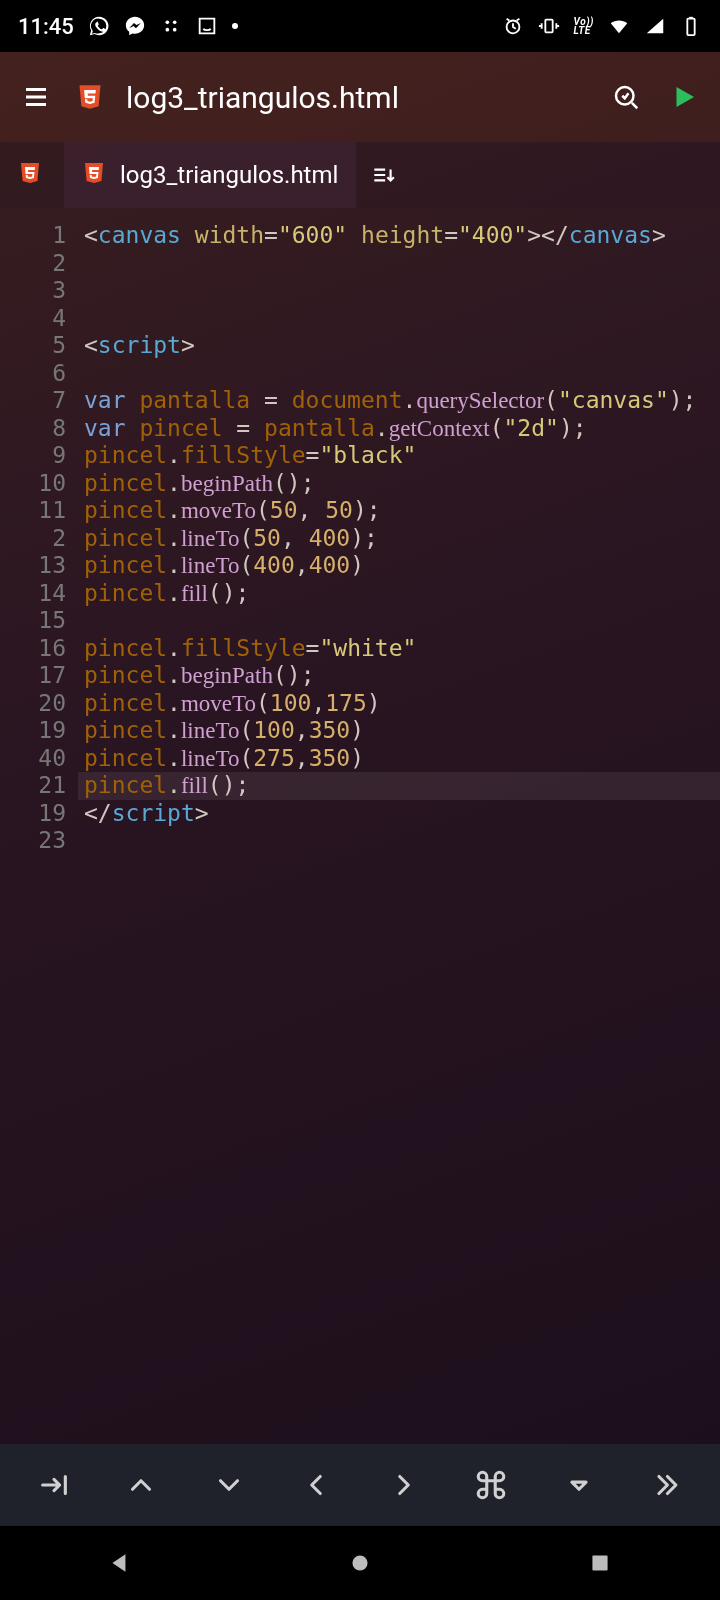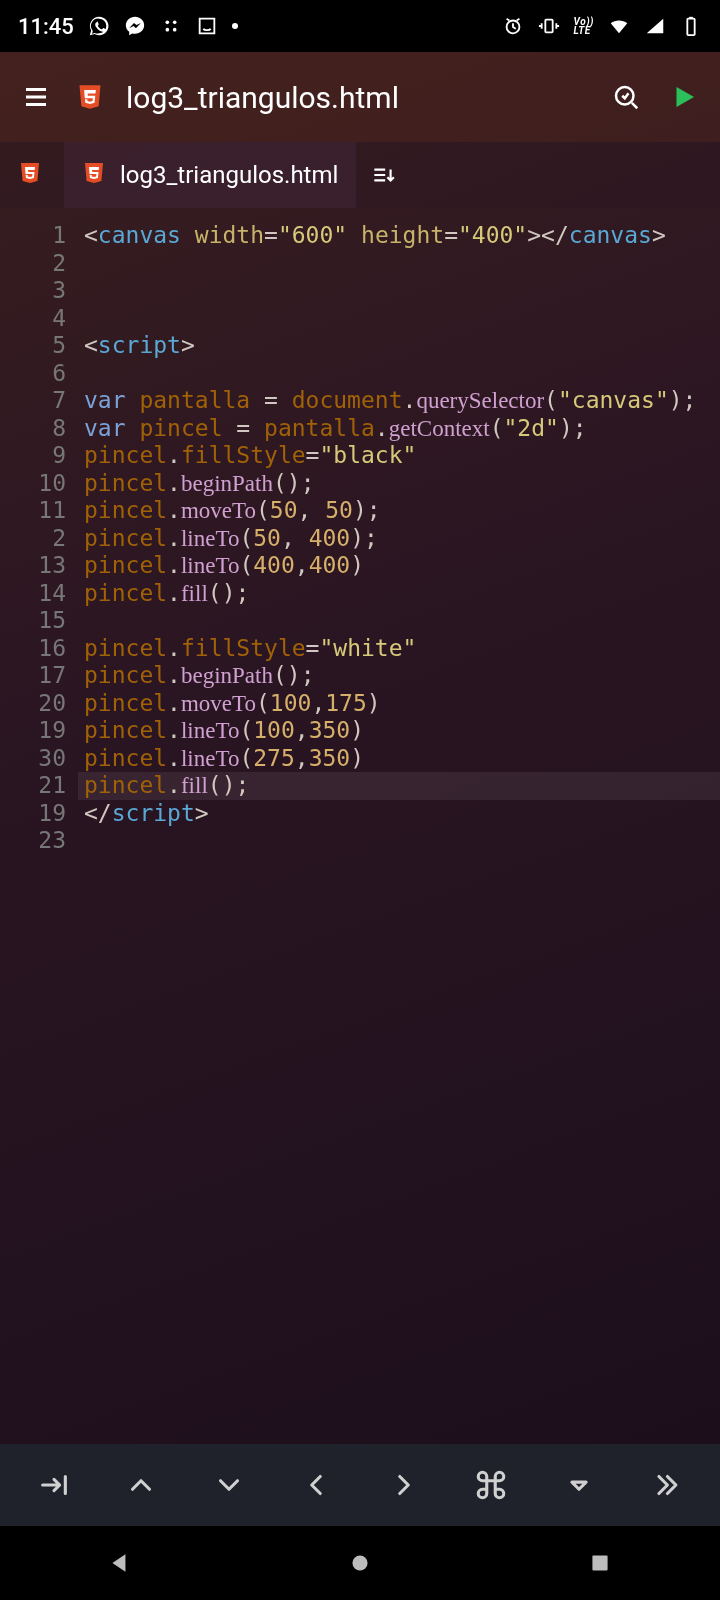--- a/index.html
+++ b/index.html
@@ -178,21 +178,21 @@
       <div>10</div>
       <div>11</div>
       <div>2</div>
       <div>13</div>
       <div>14</div>
       <div>15</div>
       <div>16</div>
       <div>17</div>
       <div>20</div>
       <div>19</div>
-      <div>30</div>
+      <div>40</div>
       <div>21</div>
       <div>19</div>
       <div>23</div>
     </div>
   <div class="code" id="code"><div class="row"><span class="t-punc">&lt;</span><span class="t-tag">canvas</span><span class="t-def"> </span><span class="t-attr">width</span><span class="t-punc">=</span><span class="t-str">"600"</span><span class="t-def"> </span><span class="t-attr">height</span><span class="t-punc">=</span><span class="t-str">"400"</span><span class="t-punc">&gt;&lt;/</span><span class="t-tag">canvas</span><span class="t-punc">&gt;</span></div><div class="row">&nbsp;</div><div class="row">&nbsp;</div><div class="row">&nbsp;</div><div class="row"><span class="t-punc">&lt;</span><span class="t-tag">script</span><span class="t-punc">&gt;</span></div><div class="row">&nbsp;</div><div class="row"><span class="t-kw">var</span><span class="t-def"> </span><span class="t-id">pantalla</span><span class="t-def"> = </span><span class="t-id">document</span><span class="t-punc">.</span><span class="t-fn">querySelector</span><span class="t-punc">(</span><span class="t-str">"canvas"</span><span class="t-punc">);</span></div><div class="row"><span class="t-kw">var</span><span class="t-def"> </span><span class="t-id">pincel</span><span class="t-def"> = </span><span class="t-id">pantalla</span><span class="t-punc">.</span><span class="t-fn">getContext</span><span class="t-punc">(</span><span class="t-str">"2d"</span><span class="t-punc">);</span></div><div class="row"><span class="t-id">pincel</span><span class="t-punc">.</span><span class="t-id">fillStyle</span><span class="t-punc">=</span><span class="t-str">"black"</span></div><div class="row"><span class="t-id">pincel</span><span class="t-punc">.</span><span class="t-fn">beginPath</span><span class="t-punc">();</span></div><div class="row"><span class="t-id">pincel</span><span class="t-punc">.</span><span class="t-fn">moveTo</span><span class="t-punc">(</span><span class="t-num">50</span><span class="t-punc">, </span><span class="t-num">50</span><span class="t-punc">);</span></div><div class="row"><span class="t-id">pincel</span><span class="t-punc">.</span><span class="t-fn">lineTo</span><span class="t-punc">(</span><span class="t-num">50</span><span class="t-punc">, </span><span class="t-num">400</span><span class="t-punc">);</span></div><div class="row"><span class="t-id">pincel</span><span class="t-punc">.</span><span class="t-fn">lineTo</span><span class="t-punc">(</span><span class="t-num">400</span><span class="t-punc">,</span><span class="t-num">400</span><span class="t-punc">)</span></div><div class="row"><span class="t-id">pincel</span><span class="t-punc">.</span><span class="t-fn">fill</span><span class="t-punc">();</span></div><div class="row">&nbsp;</div><div class="row"><span class="t-id">pincel</span><span class="t-punc">.</span><span class="t-id">fillStyle</span><span class="t-punc">=</span><span class="t-str">"white"</span></div><div class="row"><span class="t-id">pincel</span><span class="t-punc">.</span><span class="t-fn">beginPath</span><span class="t-punc">();</span></div><div class="row"><span class="t-id">pincel</span><span class="t-punc">.</span><span class="t-fn">moveTo</span><span class="t-punc">(</span><span class="t-num">100</span><span class="t-punc">,</span><span class="t-num">175</span><span class="t-punc">)</span></div><div class="row"><span class="t-id">pincel</span><span class="t-punc">.</span><span class="t-fn">lineTo</span><span class="t-punc">(</span><span class="t-num">100</span><span class="t-punc">,</span><span class="t-num">350</span><span class="t-punc">)</span></div><div class="row"><span class="t-id">pincel</span><span class="t-punc">.</span><span class="t-fn">lineTo</span><span class="t-punc">(</span><span class="t-num">275</span><span class="t-punc">,</span><span class="t-num">350</span><span class="t-punc">)</span></div><div class="row hl-line"><span class="t-id">pincel</span><span class="t-punc">.</span><span class="t-fn">fill</span><span class="t-punc">();</span></div><div class="row"><span class="t-punc">&lt;/</span><span class="t-tag">script</span><span class="t-punc">&gt;</span></div><div class="row">&nbsp;</div></div>
 </div>
 
 <div class="toolbar">
   <div class="tbtn">
       <svg viewBox="0 0 24 24">

